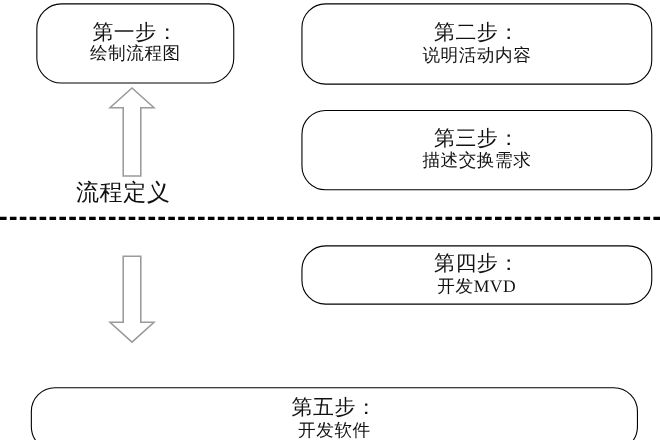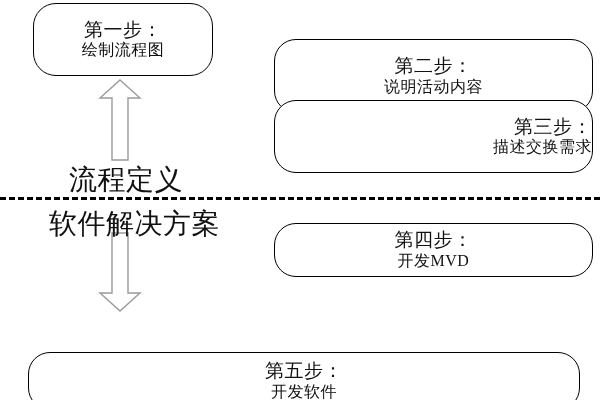--- a/index.html
+++ b/index.html
@@ -31,39 +31,39 @@
   .step-line {
     white-space: nowrap;
     font-size: 16px;
     letter-spacing: 0.5px;
   }
   .step-line.title {
     font-size: 19px;
   }
   
   #box-step-1 { left: 33px;  top: 3px;   width: 180px; height: 73px; border-radius: 23px; }
-  #box-step-2 { left: 274px; top: 3px;   width: 319px; height: 74px; margin-top: 36px; }
-  #box-step-3 { left: 274px; top: 100px; width: 319px; height: 73px; align-items: flex-end; }
+  #box-step-2 { left: 274px; top: 3px;   width: 319px; height: 74px; }
+  #box-step-3 { left: 274px; top: 100px; width: 319px; height: 73px; }
   #box-step-4 { left: 274px; top: 223px; width: 319px; height: 54px; }
   #box-step-5 { left: 28px;  top: 323px; width: 552px; height: 58px; margin-top: 29px; }
 
   
   .divider {
     position: absolute;
     left: 0;
     width: 600px;
     height: 0;
     top: 197px;
     border-top: 3px dashed #000000;
   }
 
   
   .side-label {
     position: absolute;
-    font-size: 28px;
+    font-size: 21px;
     color: #111111;
     white-space: nowrap;
     letter-spacing: 0.5px;
     text-align: right;
   }
   #label-process-definition { left: 69px; top: 161px; }
   #label-software-solution  { left: 49px; top: 205px; }
 
   
   .arrow {
@@ -112,15 +112,14 @@
     <polygon points="22,2 42,20 30,20 30,82 14,82 14,20 2,20"></polygon>
   </svg>
 
   <svg class="arrow" id="arrow-down" viewBox="0 0 44 82">
     <polygon points="14,2 30,2 30,62 42,62 22,80 2,62 14,62"></polygon>
   </svg>
 
   <div class="divider"></div>
 
   <div class="side-label" id="label-process-definition">流程定义</div>
-  <div class="side-label" id="label-software-solution">软件解决方案</div>
 
 </div>
 
 </body></html>

